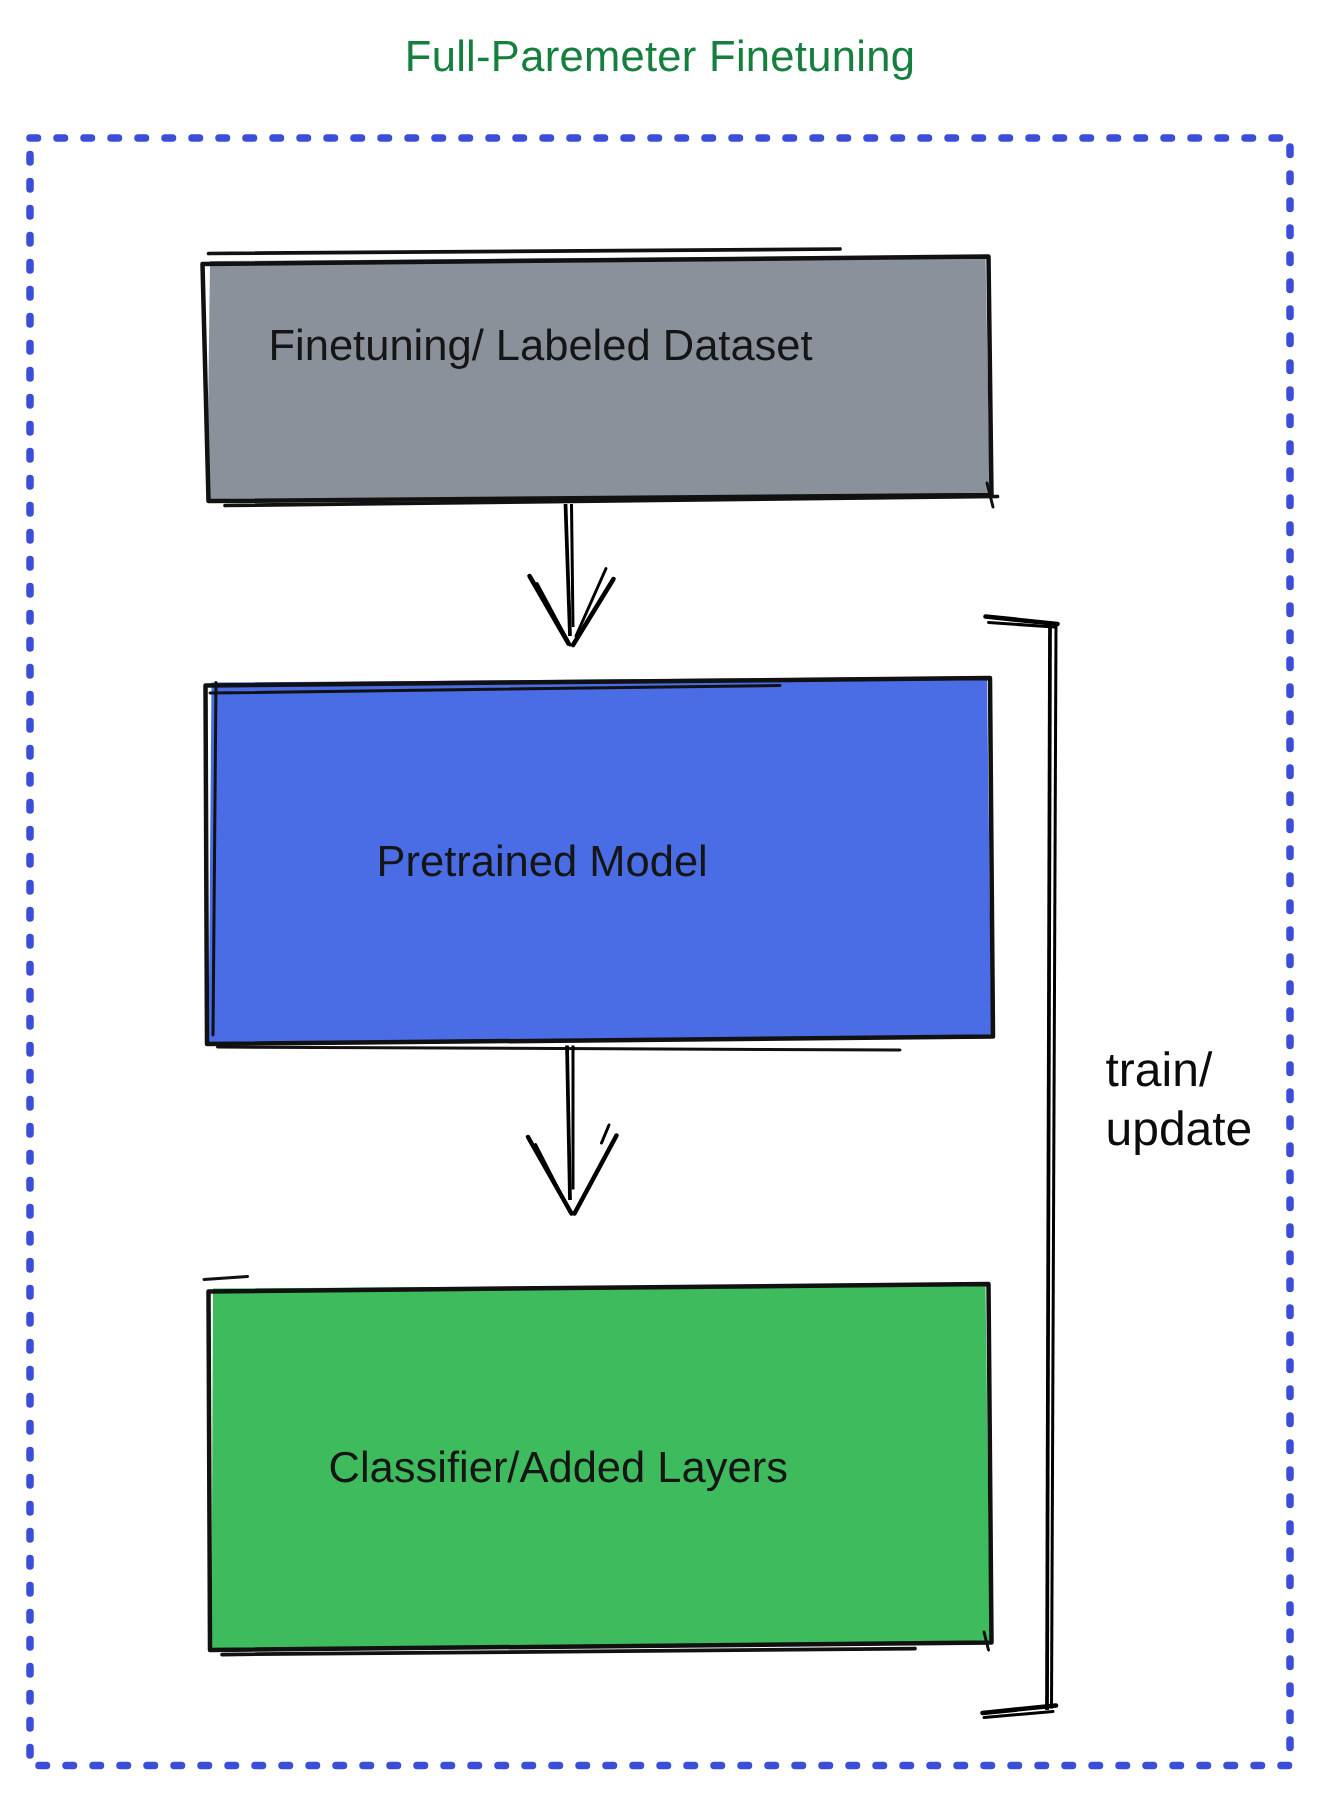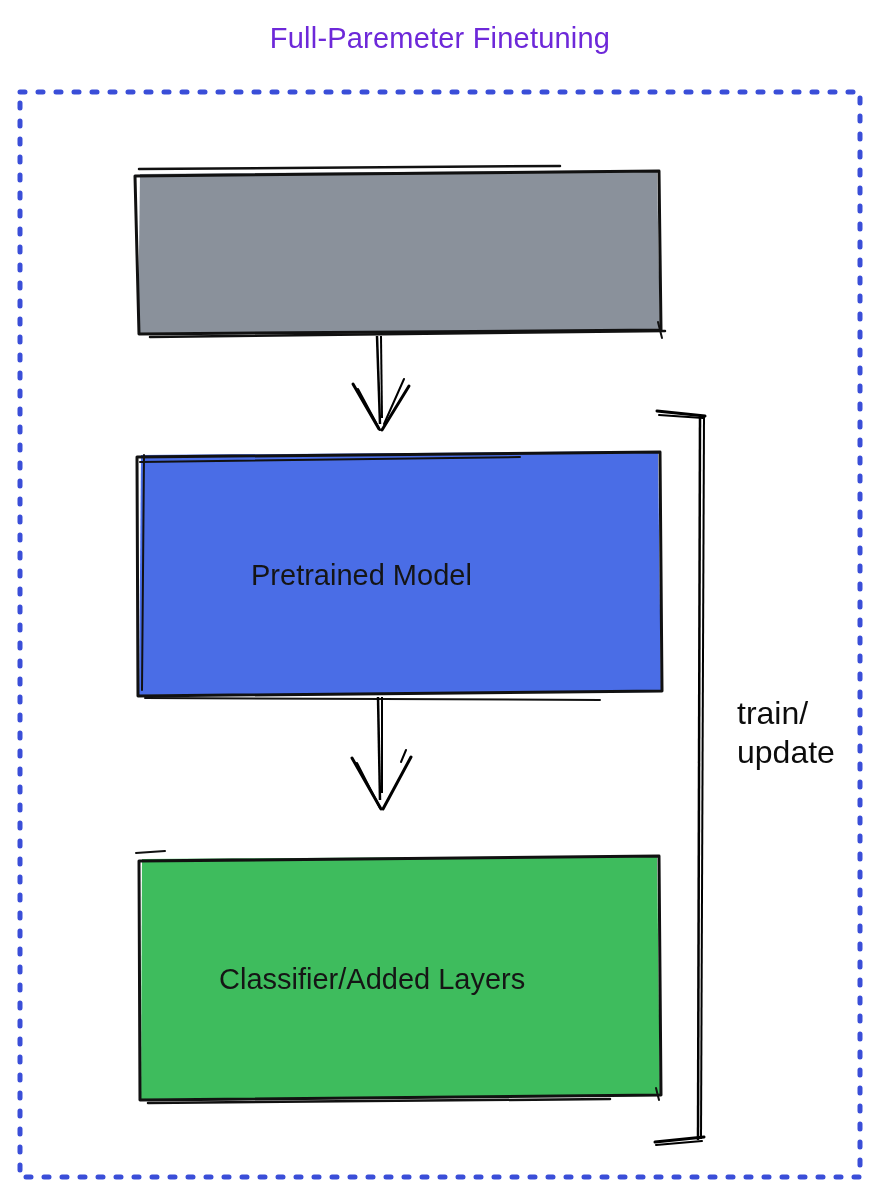--- a/index.html
+++ b/index.html
@@ -11,21 +11,21 @@
     overflow: hidden;
     font-family: "Liberation Sans", "DejaVu Sans", sans-serif;
   }
   .title {
     position: absolute;
     left: 0; top: 22px;
     width: 880px;
     text-align: center;
     font-size: 29px;
     line-height: 33px;
-    color: #6d28d9;
+    color: #15803d;
     letter-spacing: 0.2px;
   }
   .layer {
     position: absolute;
     left: 0; top: 0;
   }
   .box-label {
     position: absolute;
     font-size: 29px;
     line-height: 34px;
@@ -101,20 +101,21 @@
     <g>
       <path d="M657,411 L705,416" fill="none" stroke="#000" stroke-width="3" stroke-linecap="round"></path>
       <path d="M659,415 L703,418" fill="none" stroke="#000" stroke-width="2" stroke-linecap="round"></path>
       <path d="M700,416 L698,1140" fill="none" stroke="#000" stroke-width="2.5"></path>
       <path d="M704,417 L701,1139" fill="none" stroke="#000" stroke-width="2"></path>
       <path d="M655,1142 L704,1137" fill="none" stroke="#000" stroke-width="3" stroke-linecap="round"></path>
       <path d="M656,1145 L702,1141" fill="none" stroke="#000" stroke-width="2" stroke-linecap="round"></path>
     </g>
   </svg>
 
+  <div class="box-label label-dataset">Finetuning/ Labeled Dataset</div>
   <div class="box-label label-pretrained">Pretrained Model</div>
   <div class="box-label label-classifier">Classifier/Added Layers</div>
 
   <div class="bracket-label">
     <span>train/</span>
     <span>update</span>
   </div>
 
 </div>
 

